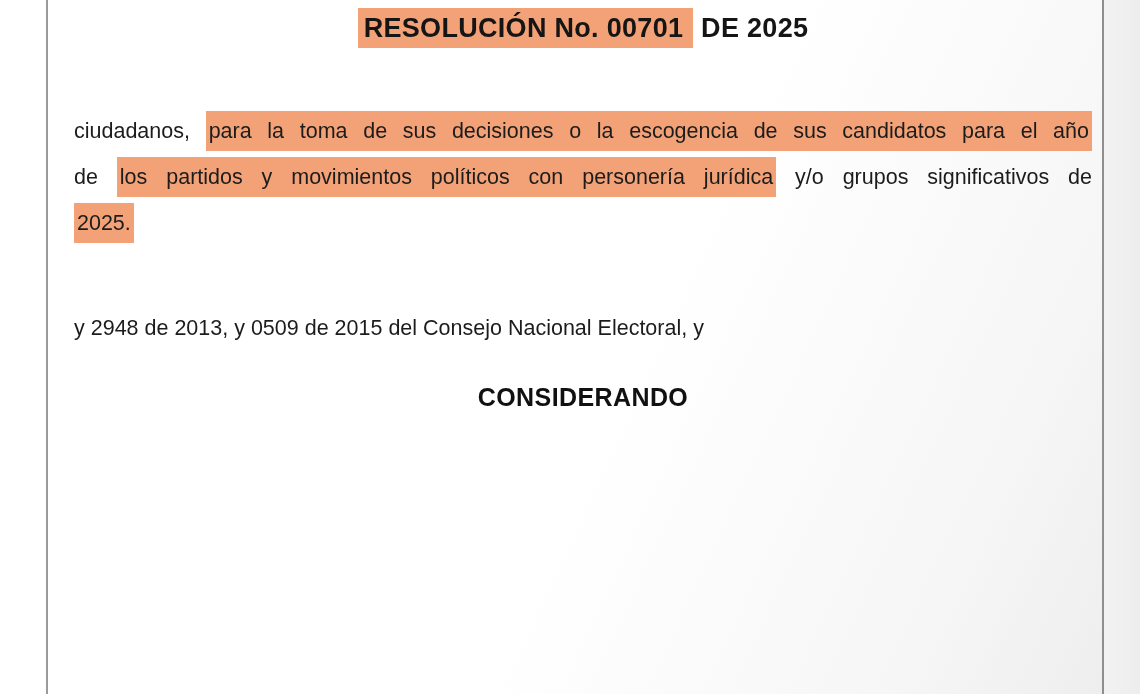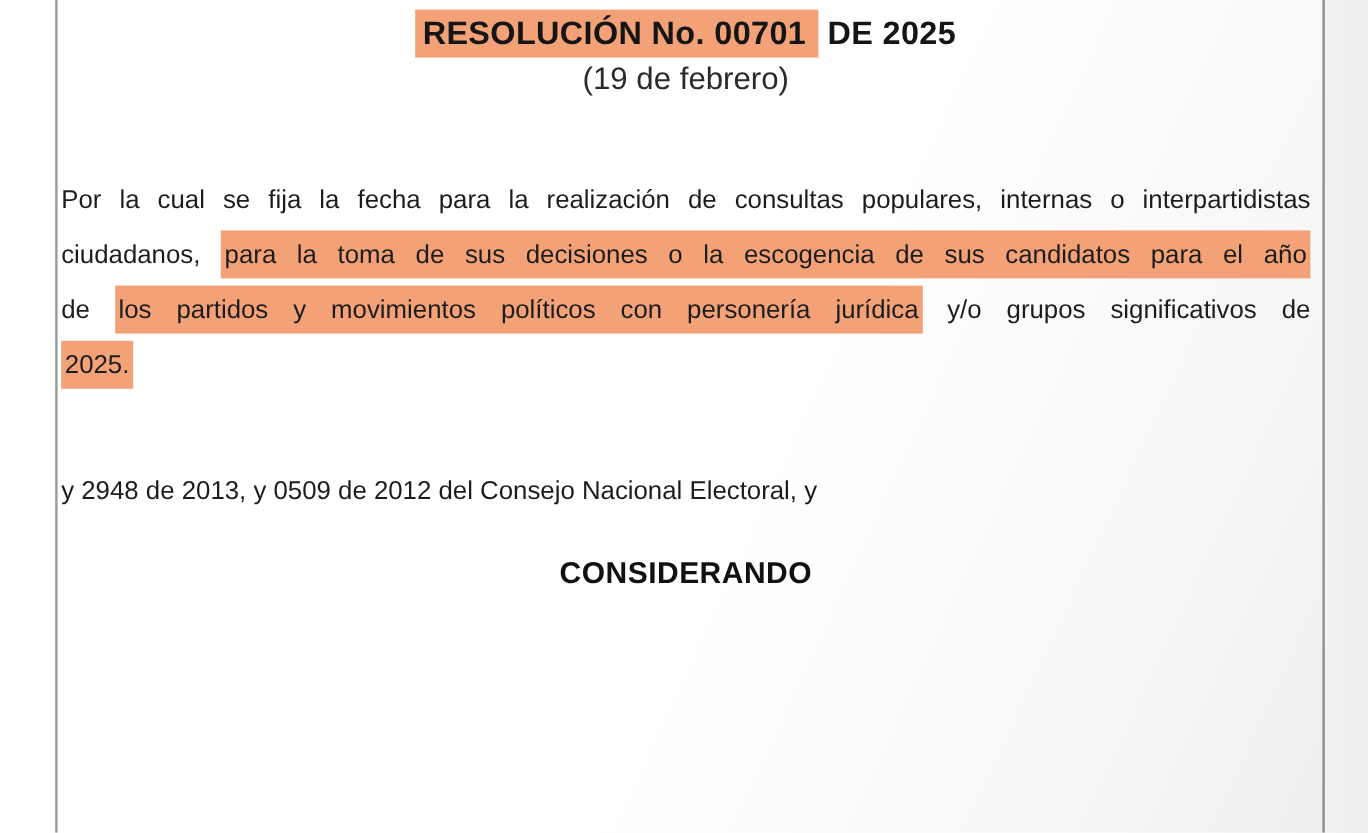--- a/index.html
+++ b/index.html
@@ -20,21 +20,21 @@
 
   .page {
     position: absolute;
     left: 46px;
     top: 0;
     width: 1058px;
     height: 694px;
     border-left: 2px solid #9b9b9b;
     border-right: 2px solid #8f8f8f;
     background: linear-gradient(115deg, #ffffff 0%, #ffffff 55%, #f6f6f6 85%, #eeeeee 100%);
-    padding: 0 10px 0 3px;
+    padding: 0 10px 0 26px;
     color: #151515;
   }
 
   
   .title-line {
     margin-top: 9px;
     text-align: center;
     font-size: 27px;
     font-weight: bold;
     line-height: 39px;
@@ -96,40 +96,36 @@
 </style>
 </head>
 <body>
 
 <div class="canvas">
   <div class="page">
 
     <div class="title-line">
       <span class="hl">RESOLUCIÓN No. 00701</span><span> DE 2025</span>
     </div>
-    <div class="subtitle">(19 de febrero)</div>
 
     <div class="para para-1">
-      <div class="line">
-        <span>Por la cual se fija la fecha para la realización de consultas populares, internas o interpartidistas</span>
-      </div>
       <div class="line">
         <span>ciudadanos, </span><span class="hl">para la toma de sus decisiones o la escogencia de sus candidatos para el año</span>
       </div>
       <div class="line">
         <span>de </span><span class="hl">los partidos y movimientos políticos con personería jurídica</span><span> y/o grupos significativos de</span>
       </div>
       <div class="line last">
         <span class="hl">2025.</span>
       </div>
     </div>
 
 
     <div class="para para-2">
       <div class="line last">
-        <span>y 2948 de 2013, y 0509 de 2012 del Consejo Nacional Electoral, y</span>
+        <span>y 2948 de 2013, y 0509 de 2015 del Consejo Nacional Electoral, y</span>
       </div>
     </div>
 
     <div class="heading heading-bottom">CONSIDERANDO</div>
 
   </div>
 </div>
 
 </body></html>

